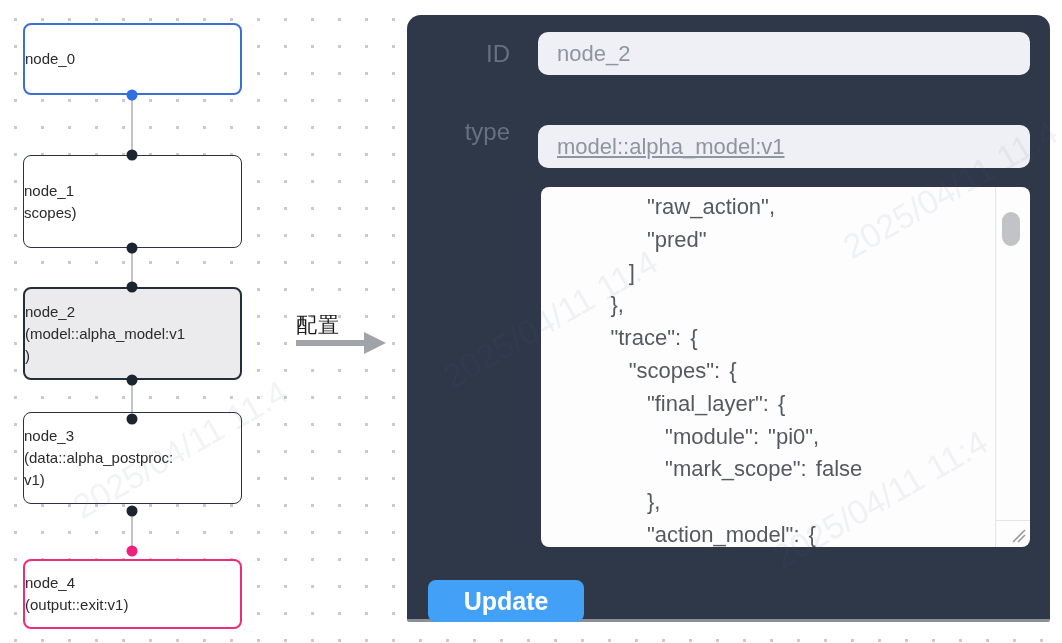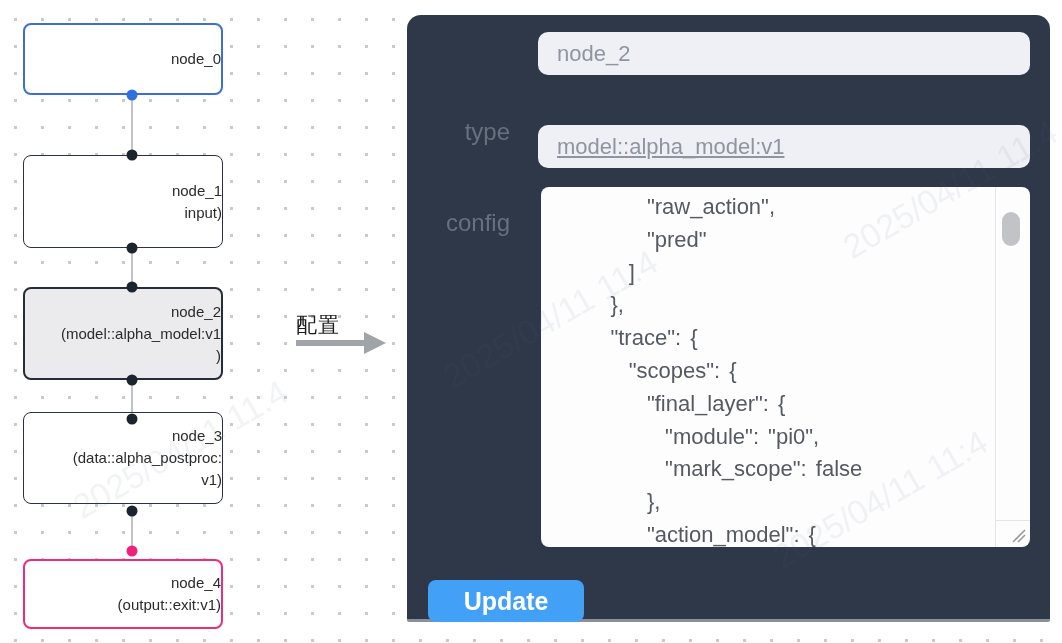--- a/index.html
+++ b/index.html
@@ -11,23 +11,23 @@
   }
   .stage {
     position:absolute; inset:0;
     background-image: radial-gradient(circle, #c6c9cd 1.4px, transparent 1.6px);
     background-size: 27px 27px;
     background-position: 2px 6px;
   }
 
   
   .node {
-    position:absolute; left:23px; width:200px;
+    position:absolute; left:23px; width:219px;
     background:#ffffff; border:1.8px solid #2a3140; border-radius:8px;
-    display:flex; flex-direction:column; align-items:flex-end; justify-content:center;
+    display:flex; flex-direction:column; align-items:flex-start; justify-content:center;
     font-size:15px; line-height:22px; color:#2b2b2b; text-align:center;
     z-index:3;
   }
   .node.v-input  { border-color:#3d6fd2; border-width:2px; }
   .node.v-output { border-color:#ee2c7b; border-width:2px;margin-top:8px; }
   .node.v-selected { background:#ebebed; border-width:2.5px; border-color:#252c3a; }
   .connector {
     position:absolute; left:131px; width:2px; background:#c0c4ca; z-index:1;
   }
   .port {
@@ -110,21 +110,21 @@
   <div class="connector" style="top:95px;  height:60px;"></div>
   <div class="connector" style="top:248px; height:39px;"></div>
   <div class="connector" style="top:380px; height:39px;"></div>
   <div class="connector" style="top:511px; height:40px;"></div>
 
   <div class="node v-input" style="top:23px; height:72px;">
     <div>node_0</div>
   </div>
   <div class="node" style="top:155px; height:93px;">
     <div>node_1</div>
-    <div>input)</div>
+    <div>scopes)</div>
   </div>
   <div class="node v-selected" style="top:287px; height:93px;">
     <div>node_2</div>
     <div>(model::alpha_model:v1</div>
     <div>)</div>
   </div>
   <div class="node" style="top:412px; height:92px;">
     <div>node_3</div>
     <div>(data::alpha_postproc:</div>
     <div>v1)</div>
@@ -141,24 +141,24 @@
   <div class="port" style="top:380px;"></div>
   <div class="port" style="top:419px;"></div>
   <div class="port" style="top:511px;"></div>
   <div class="port pink" style="top:551px;"></div>
 
   <div class="transfer-label">配置</div>
   <div class="arrow-line"></div>
   <div class="arrow-head"></div>
 
   <div class="panel">
+    <div class="flabel" style="top:25px;">ID</div>
     <input class="finput" style="top: 17px;" value="node_2">
     <div class="flabel" style="top:103px;">type</div>
     <input class="finput" style="top: 110px; text-decoration: underline;" value="model::alpha_model:v1">
-    <div class="flabel" style="top:194px;">config</div>
 
     <div class="ta-box">
       <pre class="ta-text">        "raw_action",
         "pred"
       ]
     },
     "trace": {
       "scopes": {
         "final_layer": {
           "module": "pi0",

